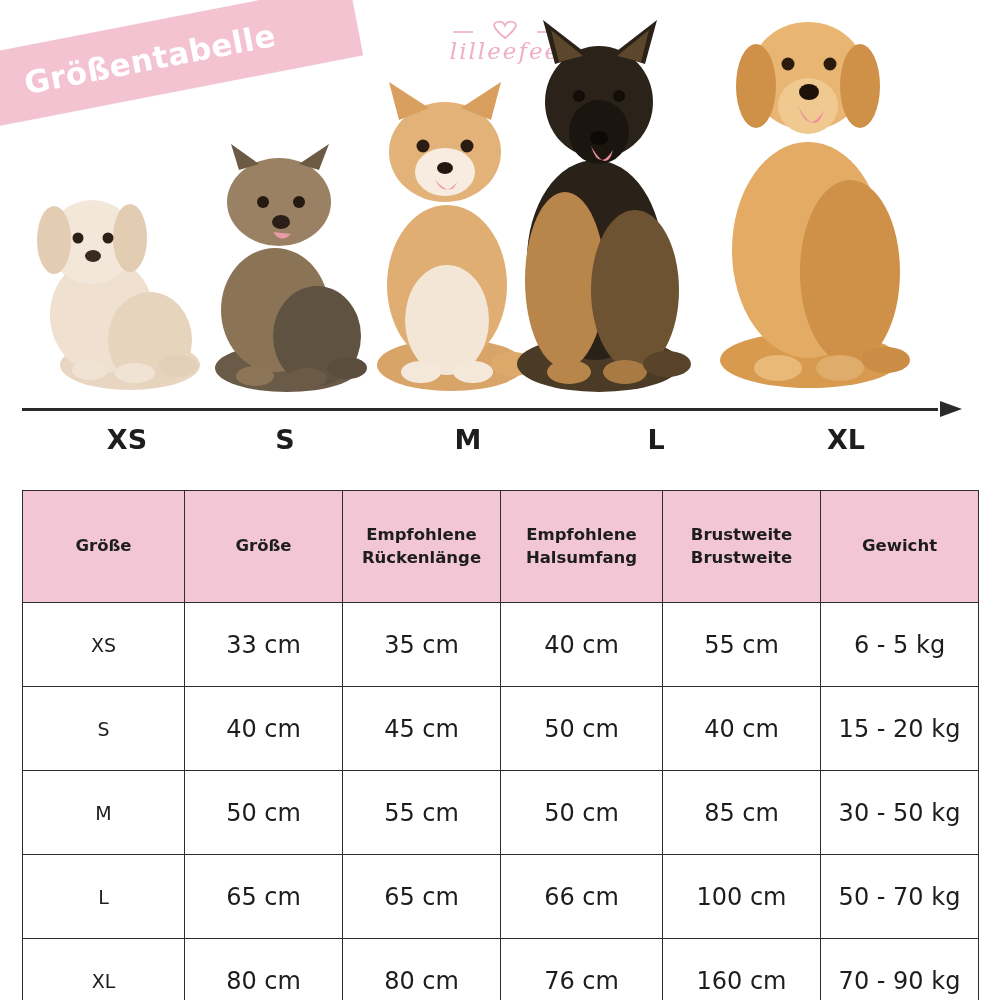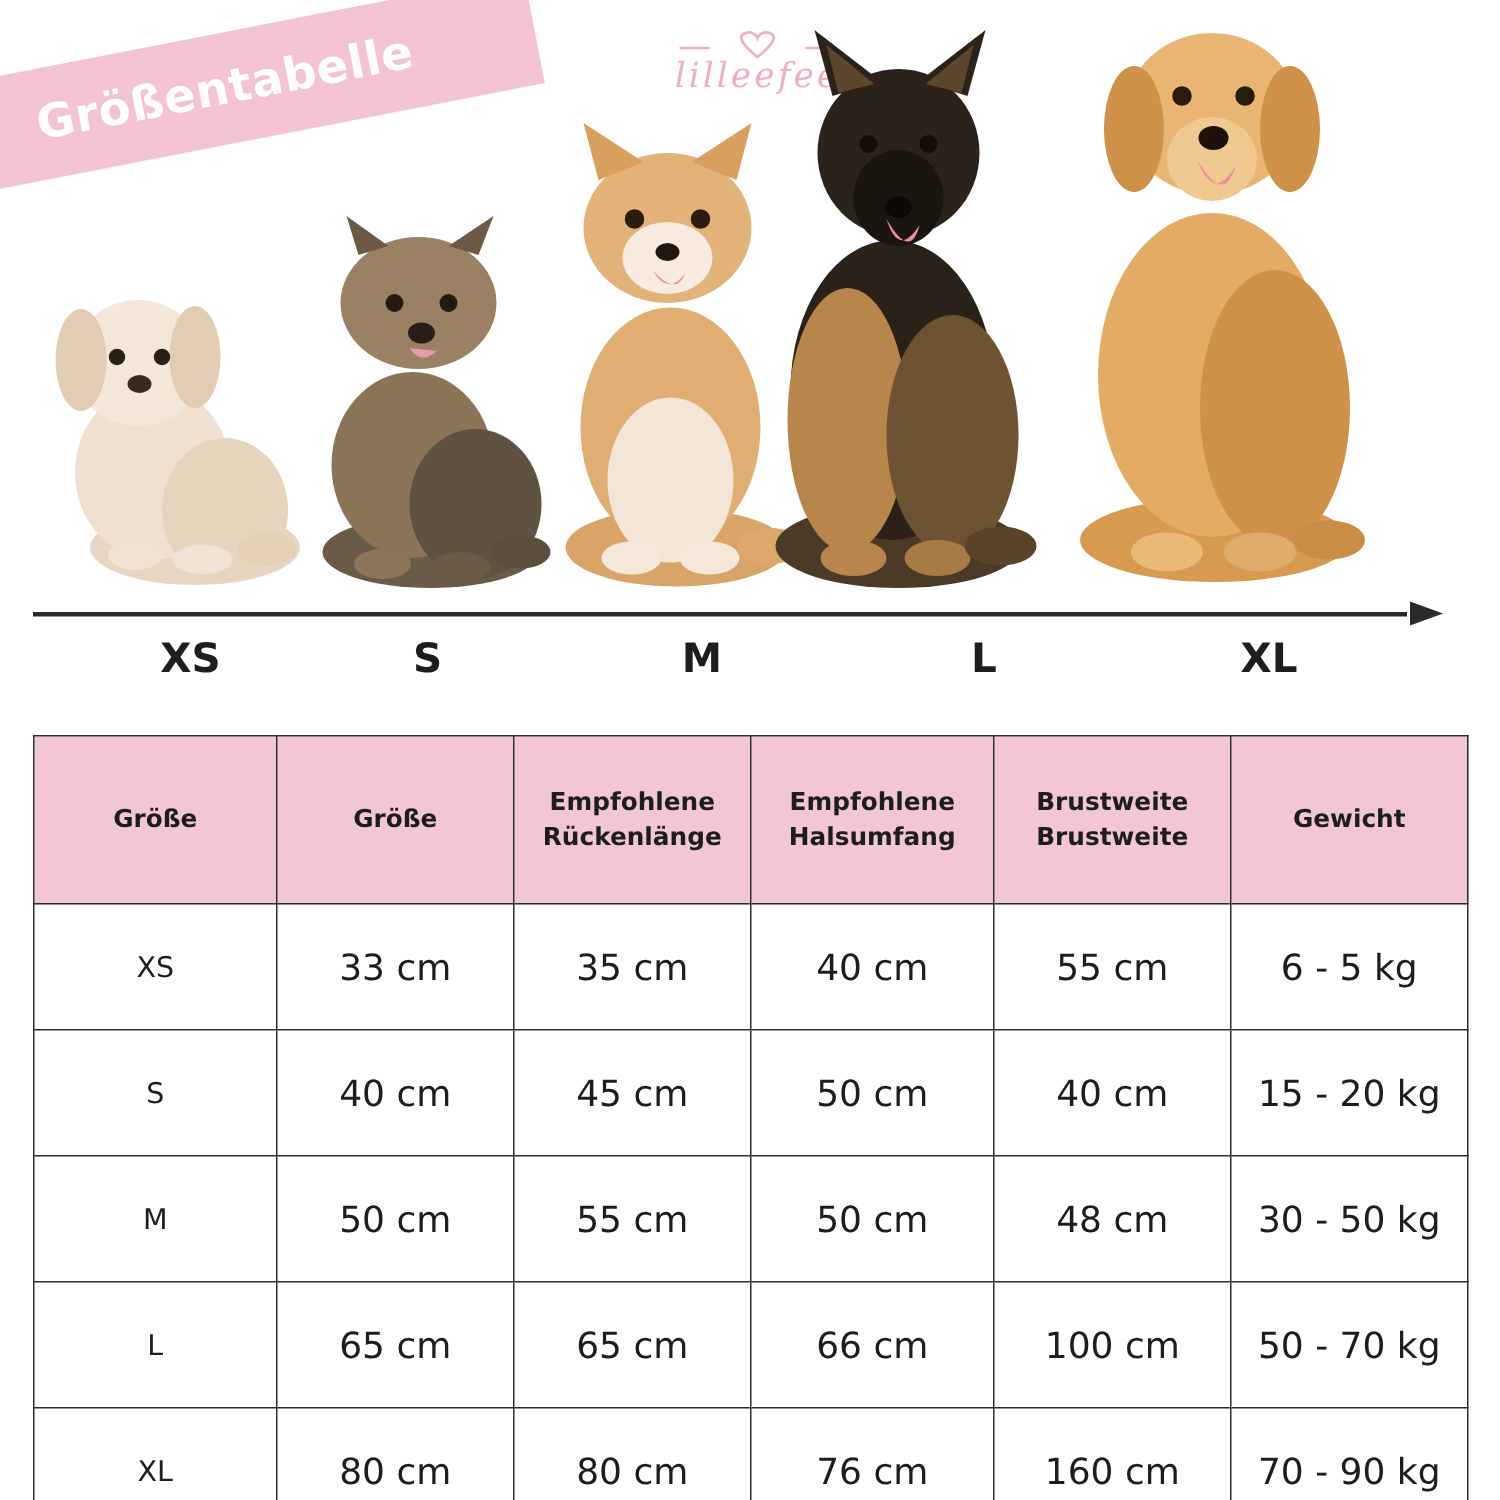--- a/index.html
+++ b/index.html
@@ -289,21 +289,21 @@
         <td>45 cm</td>
         <td>50 cm</td>
         <td>40 cm</td>
         <td>15 - 20 kg</td>
       </tr>
       <tr>
         <td class="sizecell">M</td>
         <td>50 cm</td>
         <td>55 cm</td>
         <td>50 cm</td>
-        <td>48 cm</td>
+        <td>85 cm</td>
         <td>30 - 50 kg</td>
       </tr>
       <tr>
         <td class="sizecell">L</td>
         <td>65 cm</td>
         <td>65 cm</td>
         <td>66 cm</td>
         <td>100 cm</td>
         <td>50 - 70 kg</td>
       </tr>

